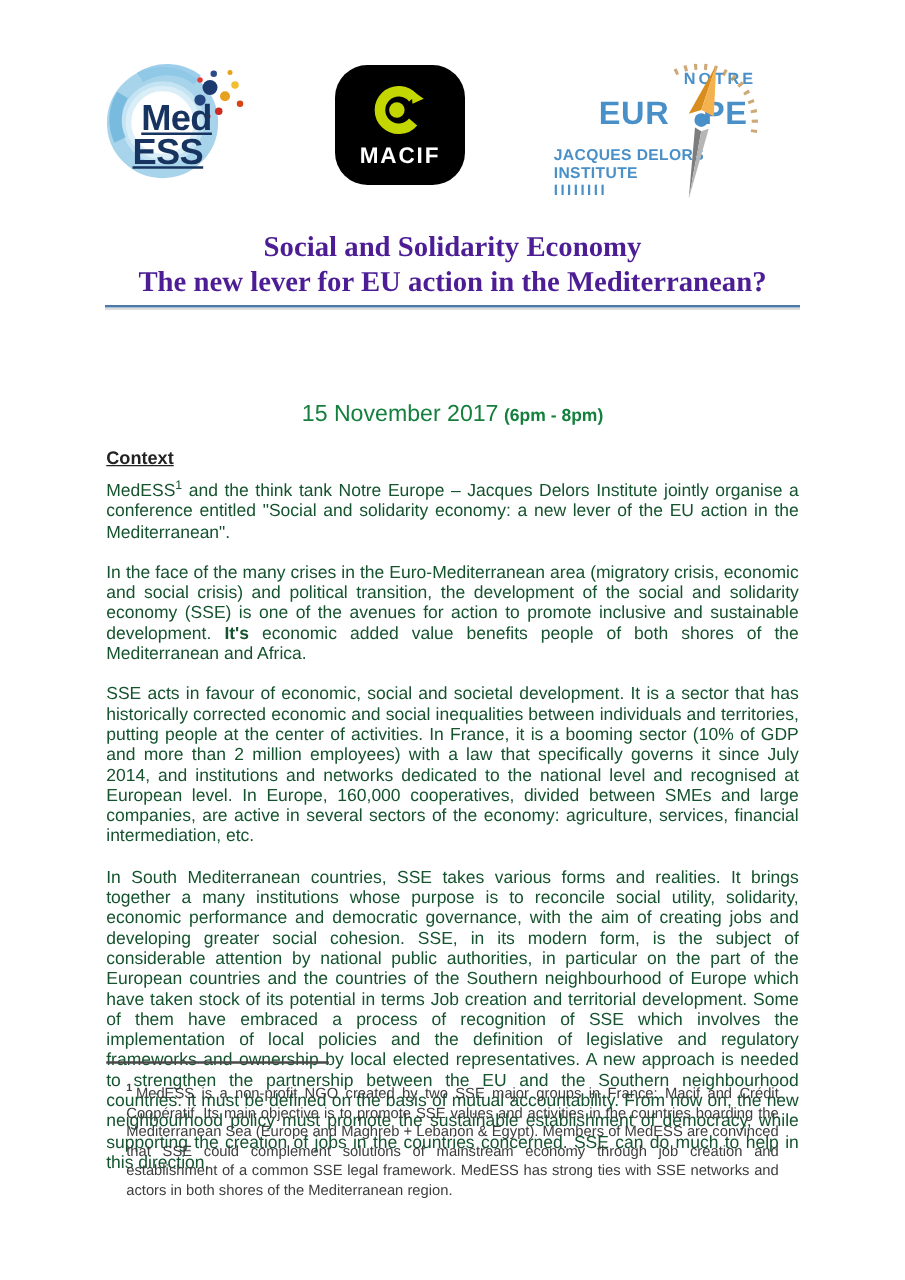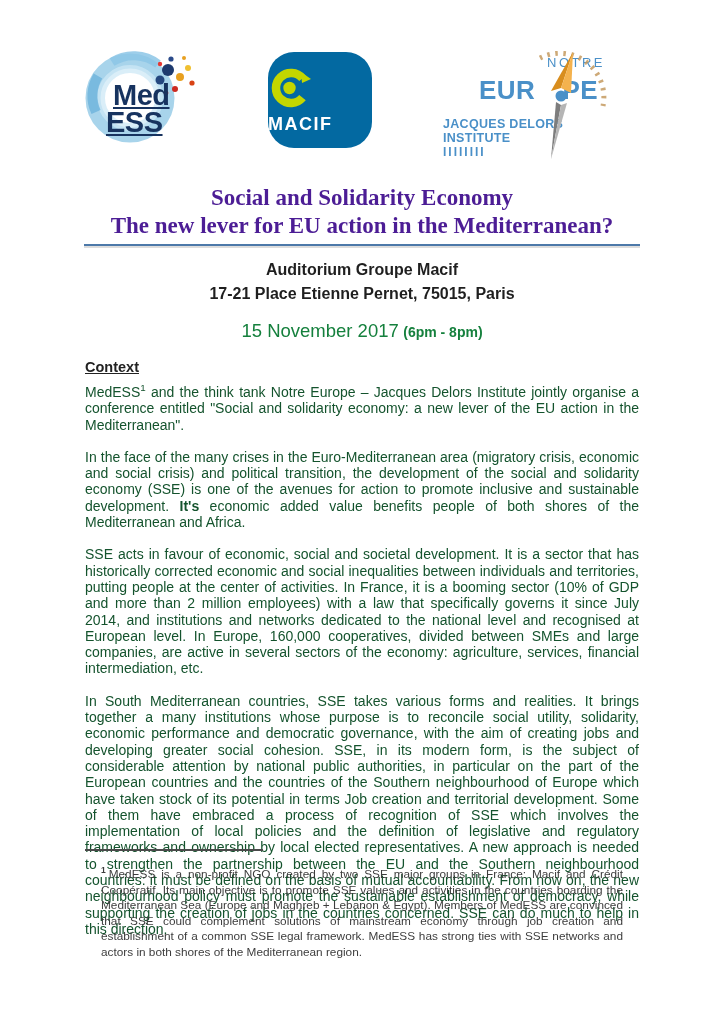--- a/index.html
+++ b/index.html
@@ -17,28 +17,28 @@
   .medess-text{
     position:absolute;left:34px;top:36px;
     color:#17335f;font-weight:800;font-size:29px;line-height:27px;
     letter-spacing:-0.5px;
     text-decoration:underline;
   }
   .medess-text .l1{display:block;margin-left:7px;}
   .medess-text .l2{display:block;}
   .logo-macif{
     left:268px;top:52px;width:104px;height:96px;
-    background:#0369a1;border-radius:26px;
-    display:flex;flex-direction:column;align-items:flex-start;justify-content:center;
+    background:#000000;border-radius:26px;
+    display:flex;flex-direction:column;align-items:center;justify-content:center;
   }
   .macif-label{color:#ffffff;font-weight:700;font-size:18px;letter-spacing:1.5px;margin-top:2px;}
   .logo-ne{left:437px;top:53px;width:232px;height:100px;color:#4a90c8;}
   .ne-notre{
     position:absolute;left:76px;top:2px;
-    font-size:13px;font-weight:400;letter-spacing:2.5px;padding-left:34px;
+    font-size:13px;font-weight:700;letter-spacing:2.5px;padding-left:34px;
   }
   .ne-europe{
     position:absolute;left:42px;top:20px;
     font-size:26px;font-weight:800;letter-spacing:0.5px;
     display:flex;line-height:34px;
   }
   .ne-compass-slot{display:inline-block;width:27px;}
   .ne-institute{
     position:absolute;left:0;top:64px;
     font-size:12.5px;font-weight:700;letter-spacing:0.3px;
@@ -148,24 +148,20 @@
       <circle cx="36" cy="45" r="5.5" fill="#4a90c8"></circle>
     </svg>
   </div>
 
   <div class="title">
     <div>Social and Solidarity Economy</div>
     <div>The new lever for EU action in the Mediterranean?</div>
   </div>
   <div class="title-rule"></div>
 
-  <div class="venue">
-    <div>Auditorium Groupe Macif</div>
-    <div>17-21 Place Etienne Pernet, 75015, Paris</div>
-  </div>
   <div class="date-line">
     <span class="date-main">15 November 2017</span>
     <span class="date-time">(6pm - 8pm)</span>
   </div>
 
   <div class="context-heading">Context</div>
 
   <div class="body-text">
     <p><span>MedESS</span><sup>1</sup><span> and the think tank Notre Europe – Jacques Delors Institute jointly organise a conference entitled "Social and solidarity economy: a new lever of the EU action in the Mediterranean".</span></p>
     <p><span>In the face of the many crises in the Euro-Mediterranean area (migratory crisis, economic and social crisis) and political transition, the development of the social and solidarity economy (SSE) is one of the avenues for action to promote inclusive and sustainable development. </span><b>It's</b><span> economic added value benefits people of both shores of the Mediterranean and Africa.</span></p>

